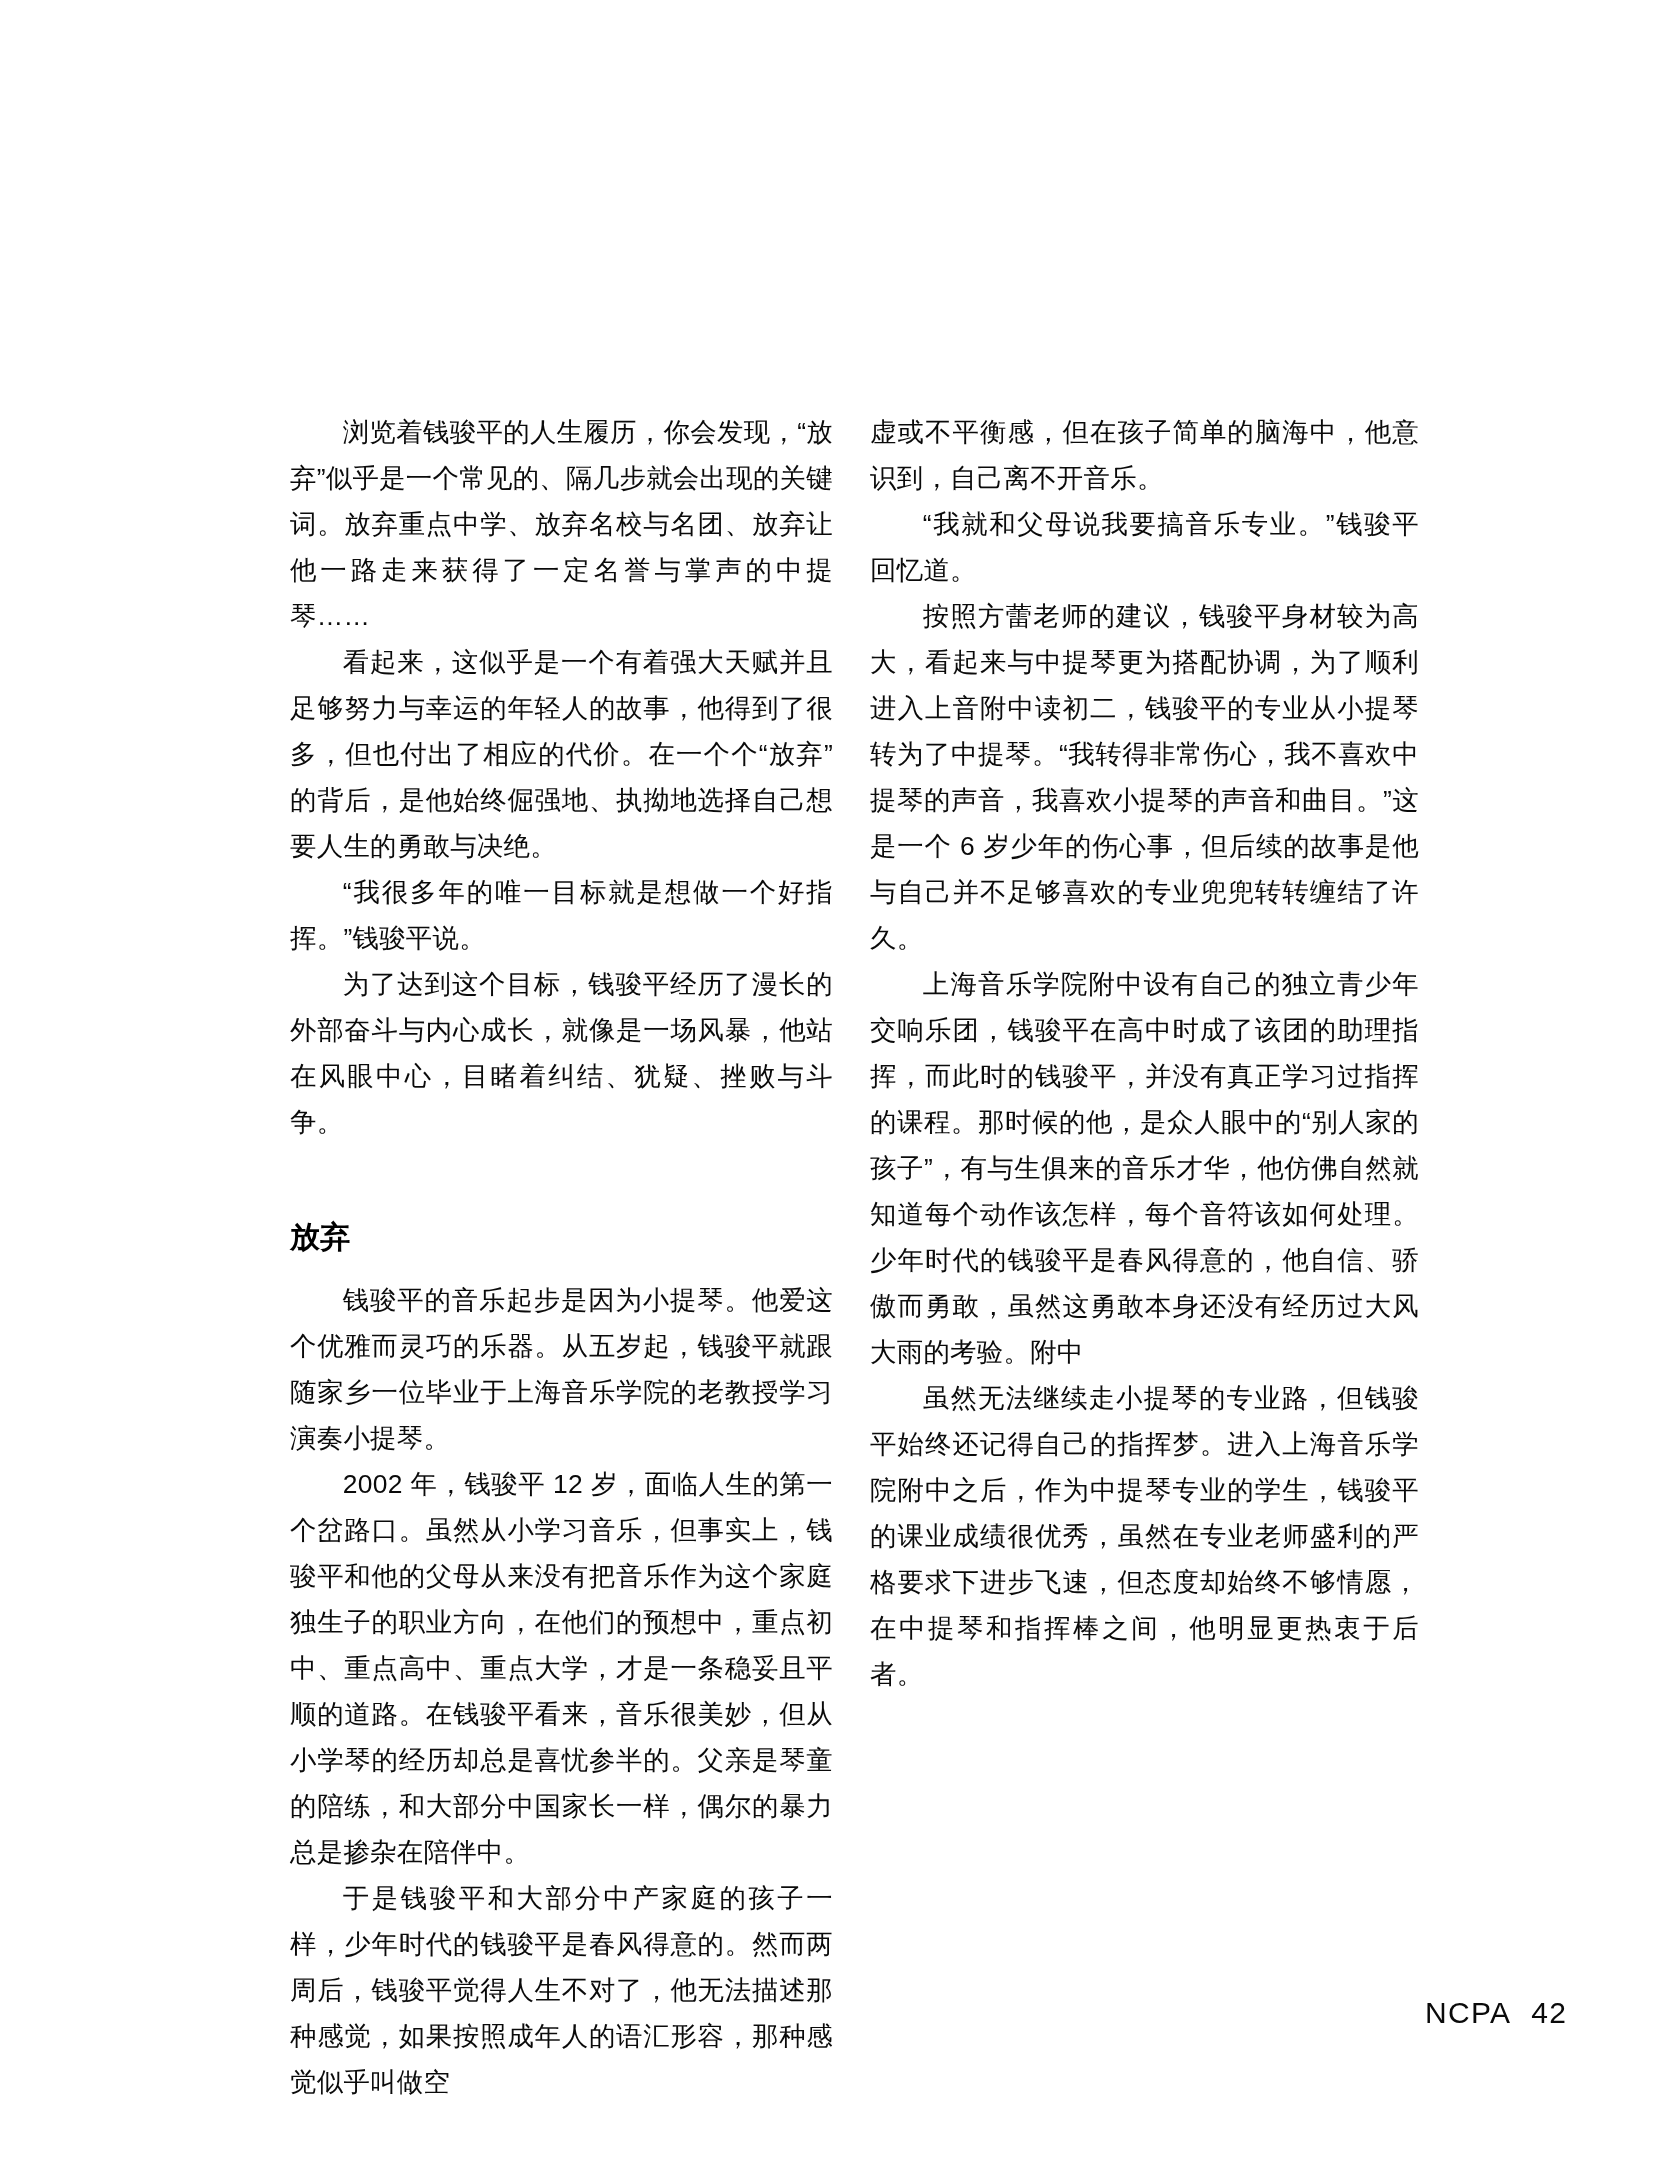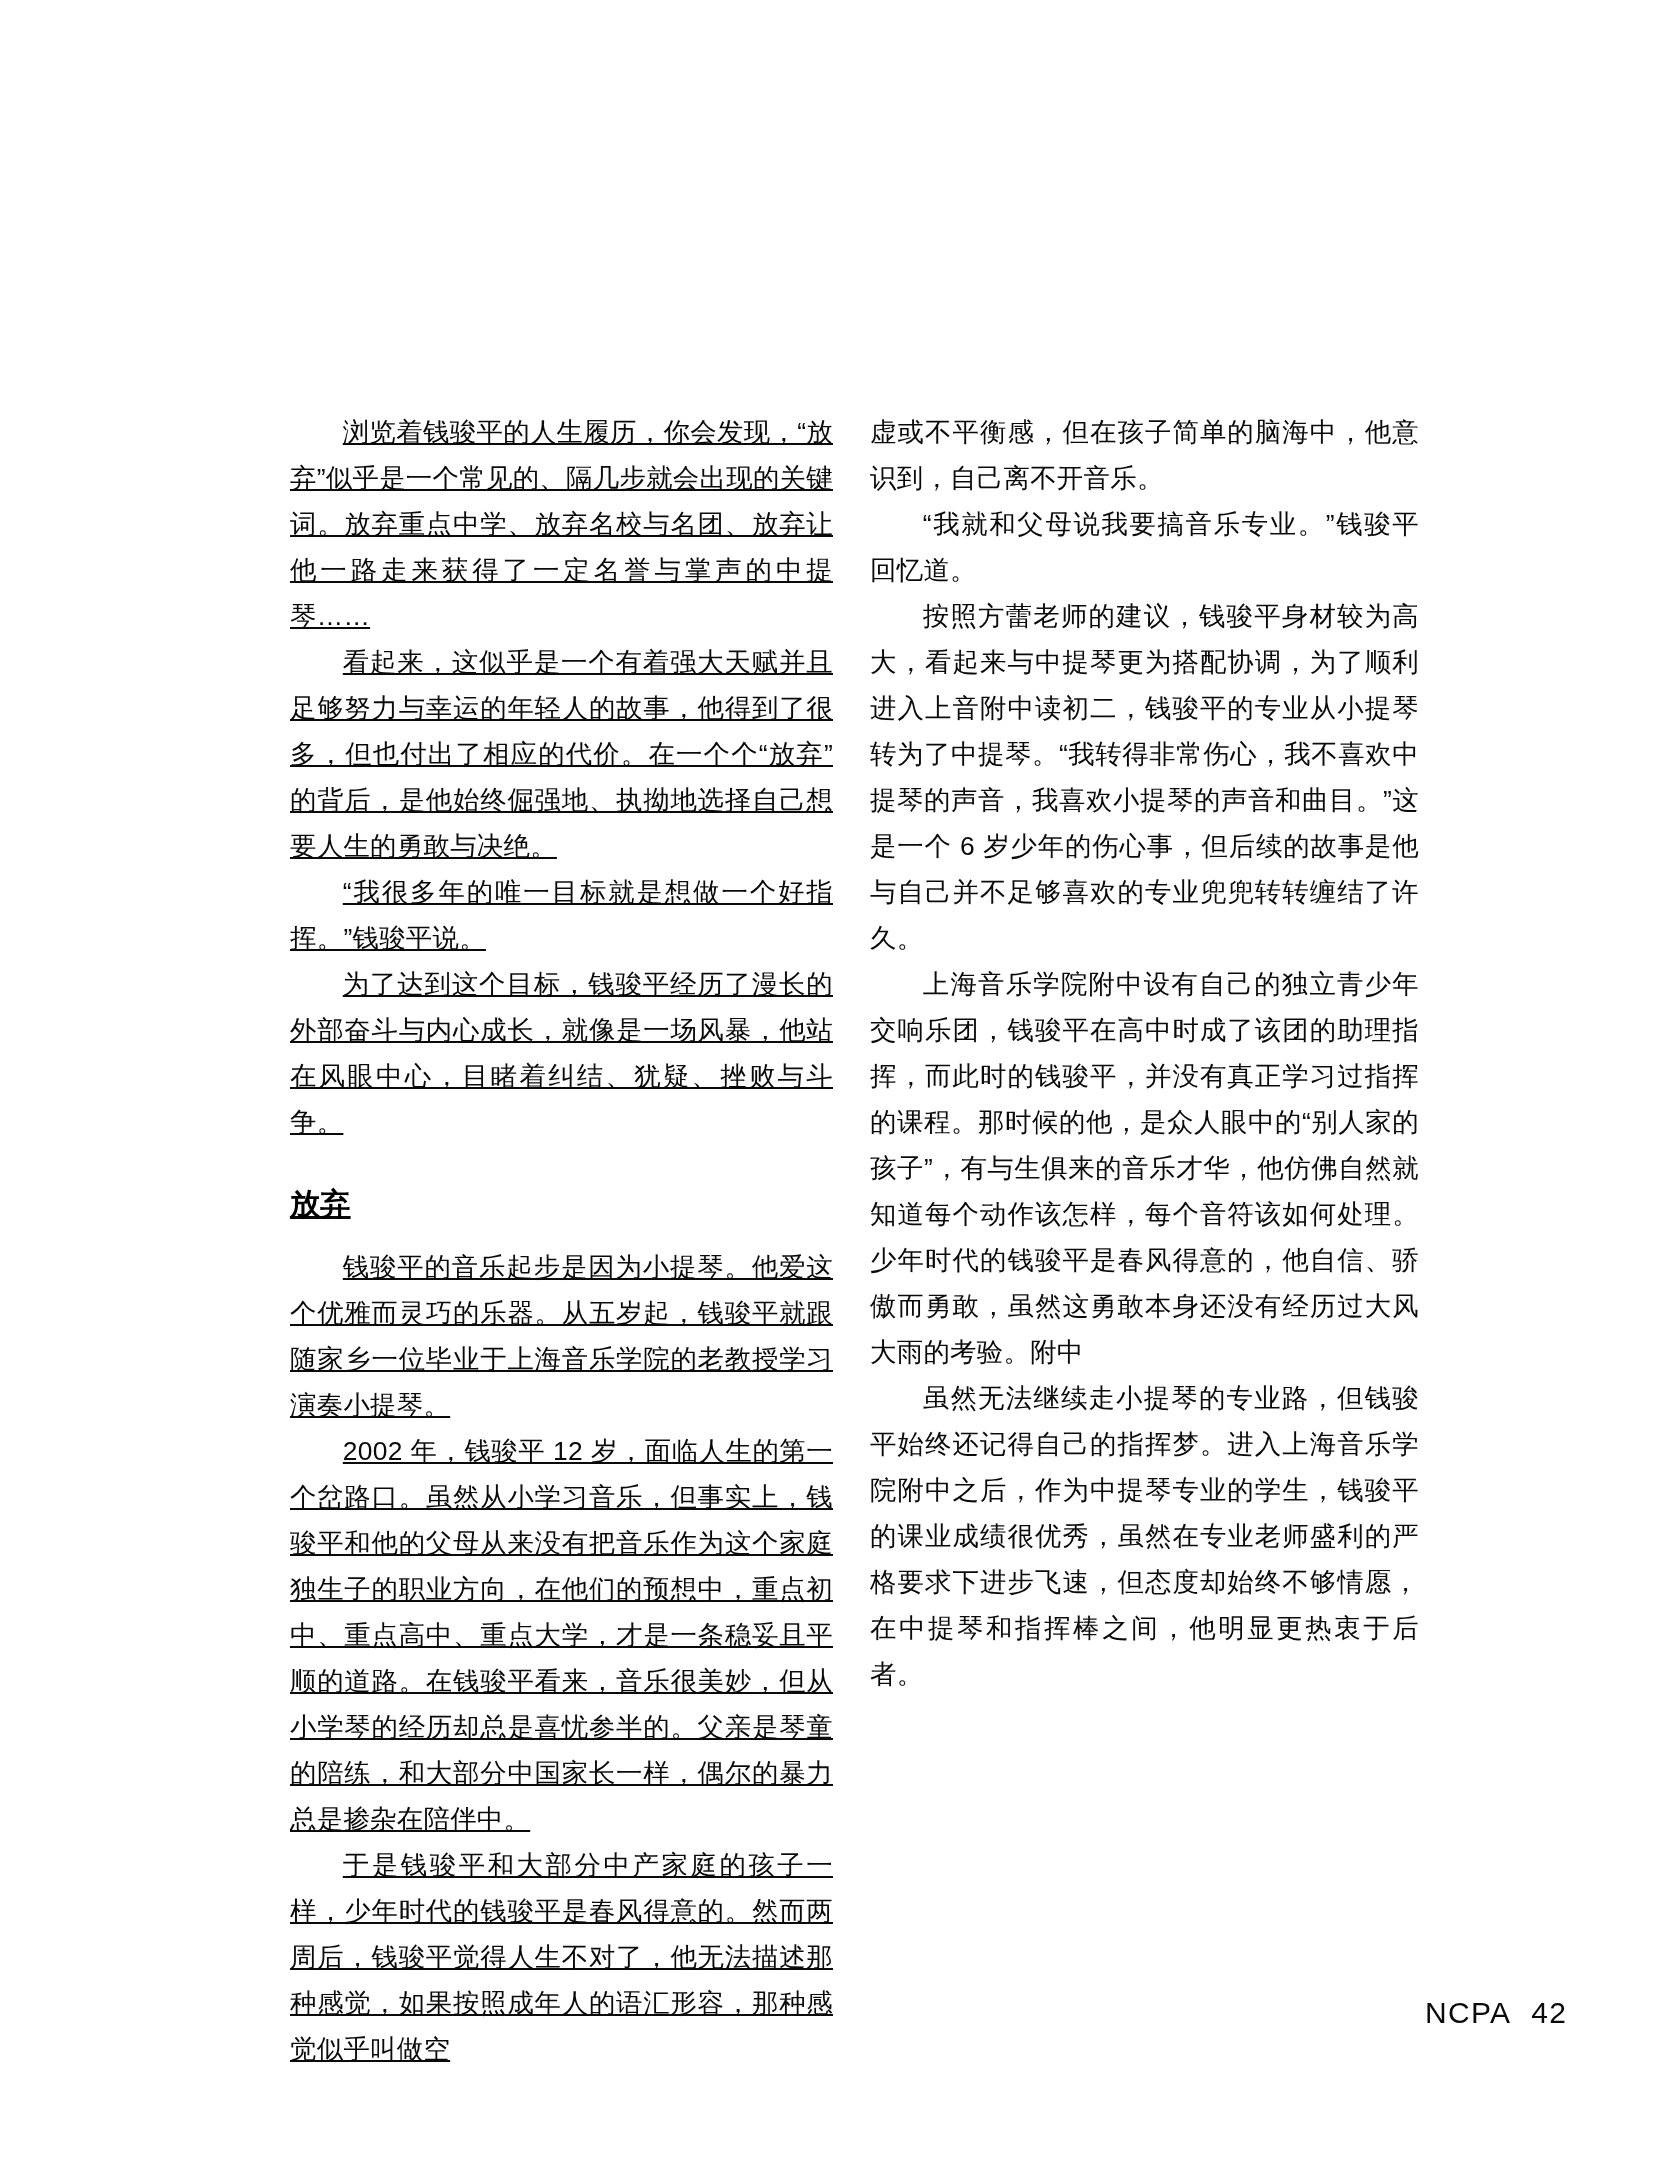--- a/index.html
+++ b/index.html
@@ -22,39 +22,38 @@
     font-size: 26.4px;
     line-height: 46px;
     text-align: justify;
     text-justify: inter-ideograph;
     letter-spacing: 0.3px;
     color: #0a0a0a;
   }
   .column-left {
     left: 290px;
     width: 543px;
-    text-decoration: underline;
   }
   .column-right {
     left: 870px;
     width: 549px;
   }
   .para {
     margin: 0;
     padding: 0;
     text-indent: 2em;
   }
   .para.no-indent {
     text-indent: 0;
   }
   .section-heading {
     font-size: 30px;
     line-height: 40px;
     font-weight: 700;
-    margin: 39px 0 20px 0;
+    margin: 72px 0 20px 0;
     text-align: left;
     text-indent: 0;
     color: #000000;
   }
   .footer {
     position: absolute;
     top: 1996px;
     left: 1425px;
     font-size: 30px;
     line-height: 33px;

